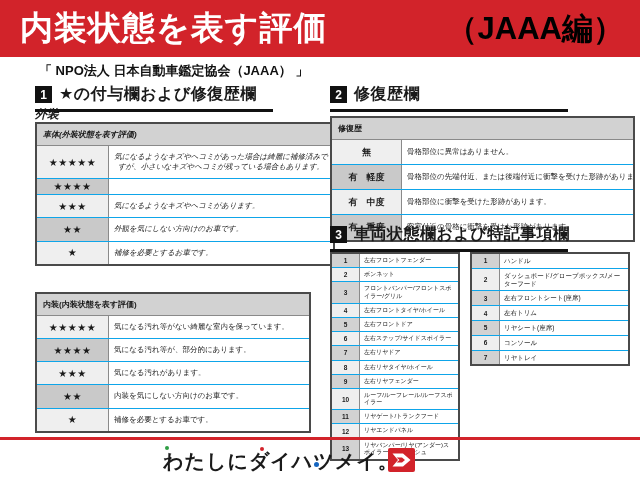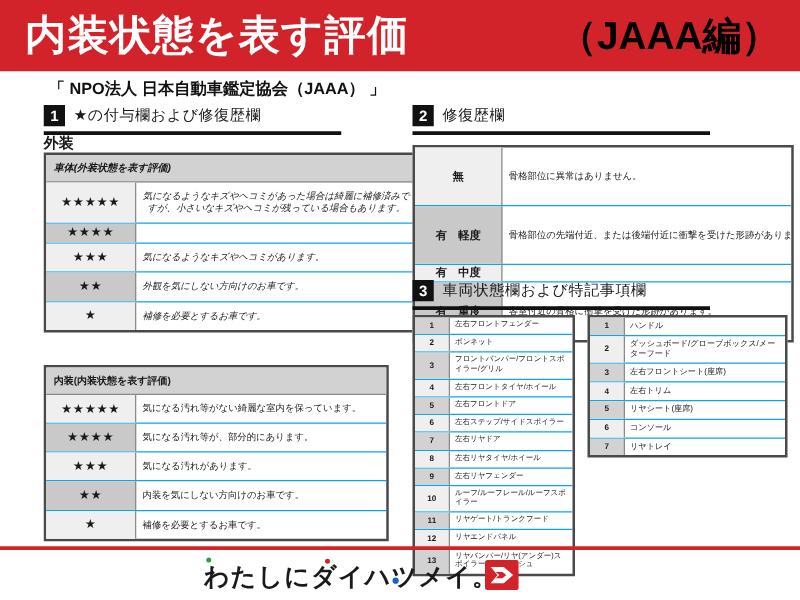--- a/index.html
+++ b/index.html
@@ -21,26 +21,26 @@
   .subtitle { position:absolute; left:6px; top:62px; font-size:13px; font-weight:bold; color:#111;margin-left:33px; }
   
   .sec-head {
     position:absolute; display:flex; align-items:center; gap:7px;
     border-bottom:3px solid #111; padding-bottom:4px; width:238px;
   }
   .num-box {
     display:inline-flex; width:17px; height:17px; background:#111; color:#fff;
     align-items:center; justify-content:center; font-weight:bold; font-size:12px; flex:0 0 17px;
   }
-  .sec-title { font-size:12px; font-weight:normal; letter-spacing:0.5px; white-space:nowrap; }
+  .sec-title { font-size:16px; font-weight:bold; letter-spacing:0.5px; white-space:nowrap; }
   #sec1-head { left:35px; top:84px; }
   #sec2-head { left:330px; top:84px; }
   #sec3-head { left:330px; top:224px; }
   .side-label { position:absolute; font-size:12px; font-weight:bold; }
-  #ext-label { left:35px; top:106px; }
+  #ext-label { left:35px; top:106px;font-style:italic; }
   #int-label { left:35px; top:290px;margin-top:20px; }
   
   .tbl { position:absolute; border:2px solid #4a4a4a; background:#fff; }
   .tbl-header {
     background:#d2d2d2; border-bottom:1px solid #8a8a8a;
     font-size:8px; font-weight:bold; padding:5px 6px;
   }
   .tr { display:flex; border-top:1px solid #0ea5e9; }
   .tbl-body .tr:first-child { border-top:none; }
   .col1 {
@@ -49,21 +49,21 @@
   }
   .col2 { flex:1; display:flex; align-items:center; }
   
   #ext-table { left:35px; top:122px; width:300px;font-style:italic; }
   #int-table { left:35px; top:292px; width:276px; }
   .star-tbl .col1 { flex-basis:72px; font-size:10px; letter-spacing:0.5px; padding:2px; }
   .star-tbl .col2 { font-size:7.5px; line-height:1.35; padding:6px 5px;text-align:center; }
   
   #grade-table { left:330px; top:116px; width:305px; }
   .grade-tbl .col1 { flex-basis:70px; font-size:9px; white-space:pre; }
-  .grade-tbl .col2 { font-size:7.5px; line-height:1.35; padding:18px 5px; white-space:nowrap; overflow:hidden; }
+  .grade-tbl .col2 { font-size:7.5px; line-height:1.35; padding:7px 5px; white-space:nowrap; overflow:hidden; }
   
   #parts-left  { left:330px; top:252px; width:130px; }
   #parts-right { left:470px; top:252px; width:160px; }
   .parts-tbl .col1 { flex-basis:28px; font-size:6.5px; }
   .parts-tbl .col2 { font-size:6px; line-height:1.2; padding:3px 4px; }
   #parts-right .col2 { font-size:6.5px; }
   
   .alt-a .tbl-body .tr:nth-child(odd)  .col1 { background:#efefef; }
   .alt-a .tbl-body .tr:nth-child(even) .col1 { background:#c9c9c9; }
   
@@ -161,33 +161,35 @@
     </div>
 
   </div>
 
   <div class="sec-head" id="sec2-head">
     <span class="num-box">2</span>
     <span class="sec-title">修復歴欄</span>
   </div>
 
   <div class="tbl grade-tbl alt-a" id="grade-table">
+    <div class="tbl-header">修復歴</div>
     <div class="tbl-body">
       <div class="tr">
         <div class="col1">無</div>
         <div class="col2">骨格部位に異常はありません。</div>
       </div>
 
       <div class="tr">
         <div class="col1">有　軽度</div>
         <div class="col2">骨格部位の先端付近、または後端付近に衝撃を受けた形跡があります。</div>
       </div>
 
       <div class="tr">
         <div class="col1">有　中度</div>
+        <div class="col2">骨格部位に衝撃を受けた形跡があります。</div>
       </div>
 
       <div class="tr">
         <div class="col1">有　重度</div>
         <div class="col2">客室付近の骨格に衝撃を受けた形跡があります。</div>
       </div>
     </div>
 
   </div>
 

